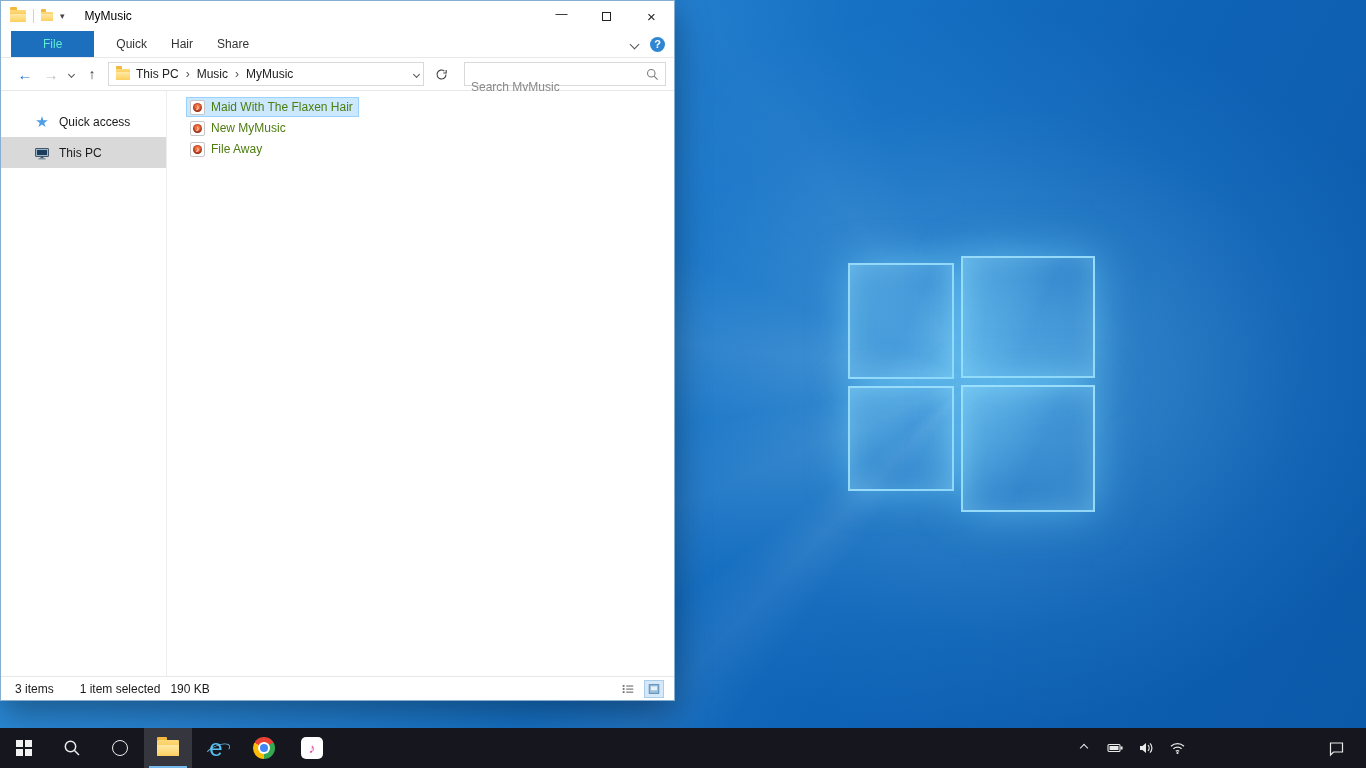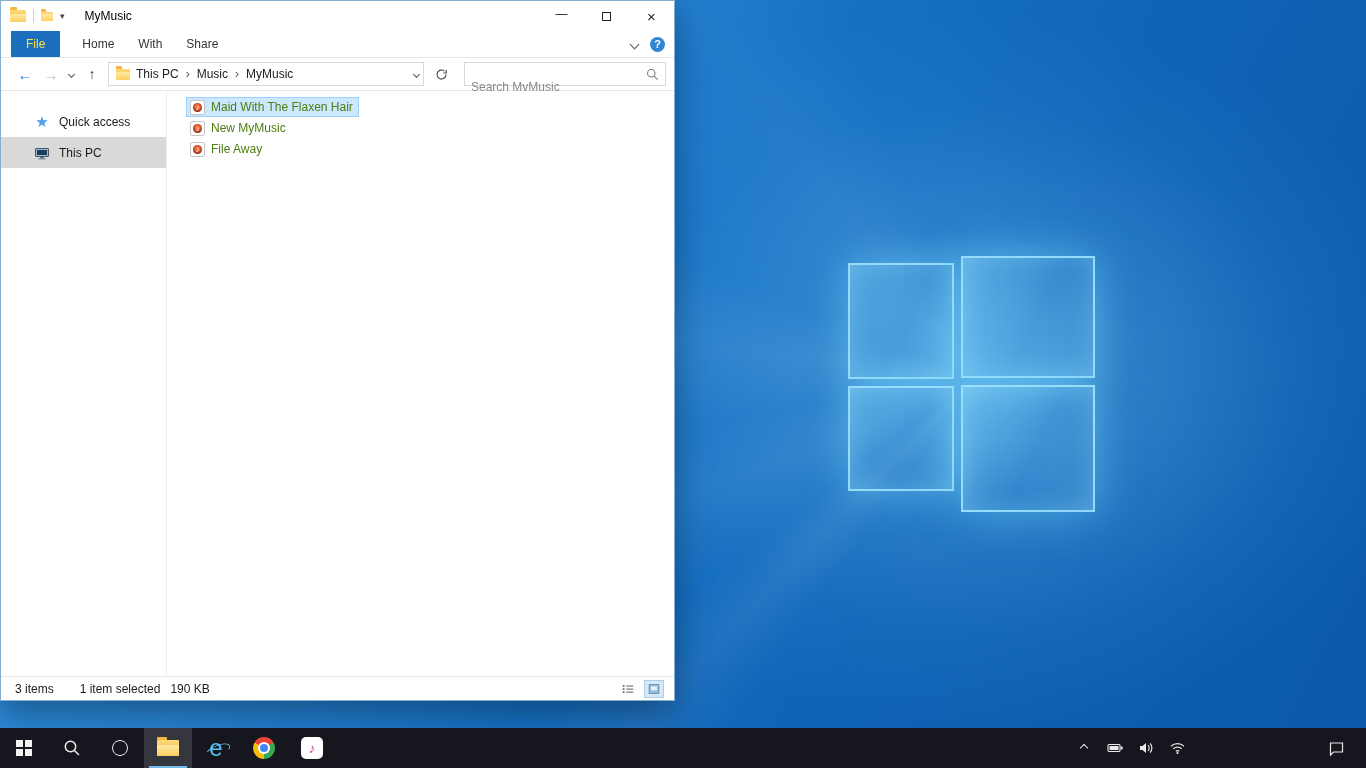--- a/index.html
+++ b/index.html
@@ -41,21 +41,21 @@
   .qat-chevron { font-size:9px; color:#444; line-height:1; }
   .title-text { margin-left:20px; font-size:12px; color:#000; }
   .caption { margin-left:auto; display:flex; align-self:stretch; }
   .cap-btn { width:45px; display:flex; align-items:center; justify-content:center; color:#222; cursor:default; }
   .cap-min span { font-size:12px; line-height:1; transform:translateY(-2px); }
   .box-glyph { width:9px; height:9px; border:1px solid #222; display:block; }
   .cap-close span { font-size:15px; line-height:1; }
 
   .ribbonbar { height:27px; display:flex; align-items:stretch; padding-left:10px; border-bottom:1px solid #e8e8e8; background:#fff; flex:none; }
   .tab { display:flex; align-items:center; padding:0 12px; color:#333; }
-  .tab-file { background:var(--file-tab,#1b6fbd); color:#fde047; padding:0 15px; margin-right:10px; }
+  .tab-file { background:var(--file-tab,#1b6fbd); color:#5eead4; padding:0 32px; margin-right:10px; }
   .ribbon-right { margin-left:auto; display:flex; align-items:center; gap:12px; padding-right:9px; }
   .chev { width:7px; height:7px; border-right:1.4px solid #555; border-bottom:1.4px solid #555; transform:rotate(45deg); display:inline-block; }
   .chev-sm { width:5px; height:5px; }
   .help-badge { width:15px; height:15px; border-radius:50%; background:#2f86d2; color:#fff; font-size:11px;
     display:flex; align-items:center; justify-content:center; font-weight:bold; }
 
   .navbar { height:33px; display:flex; align-items:center; gap:6px; padding:0 8px 0 14px; border-bottom:1px solid #e8e8e8; background:#fff; flex:none; }
   .nav-arrow { font-size:15px; width:20px; text-align:center; }
   .nav-back { color:#1b75d1; }
   .nav-fwd { color:#bdbdbd; }
@@ -159,22 +159,22 @@
             <span class="box-glyph"></span>
           </div>
         <div class="cap-btn cap-close">
             <span>×</span>
           </div>
       </div>
     </div>
 
     <div class="ribbonbar">
       <div class="tab tab-file">File</div>
-      <div class="tab">Home</div>
-      <div class="tab">With</div>
+      <div class="tab">Quick</div>
+      <div class="tab">Hair</div>
       <div class="tab">Share</div>
       <div class="ribbon-right">
         <span class="chev"></span>
         <span class="help-badge">?</span>
       </div>
     </div>
 
     <div class="navbar">
       <span class="nav-arrow nav-back">←</span>
       <span class="nav-arrow nav-fwd">→</span>

